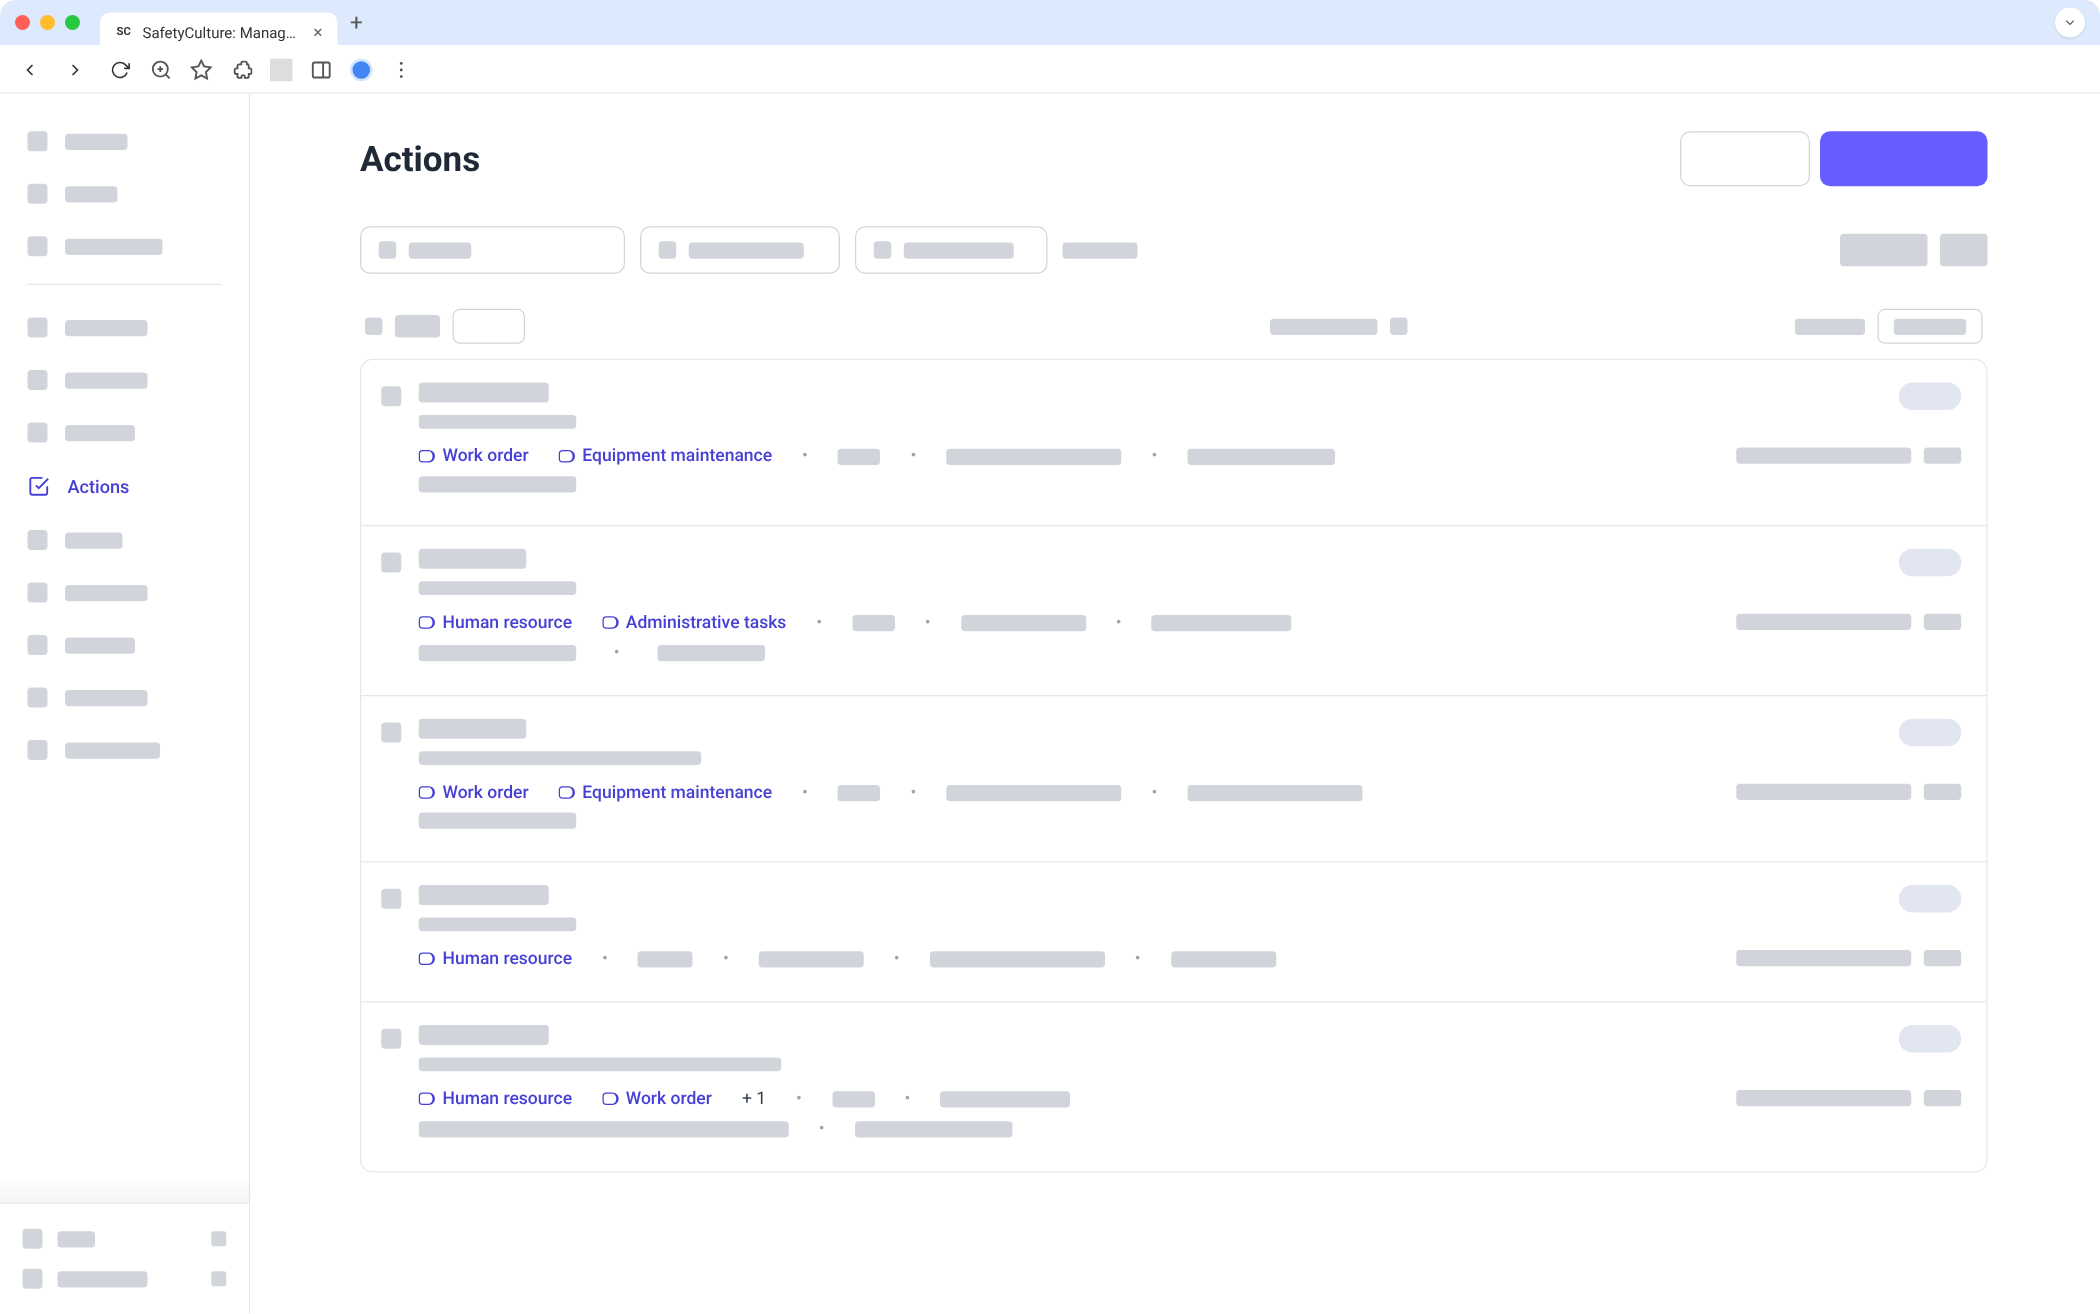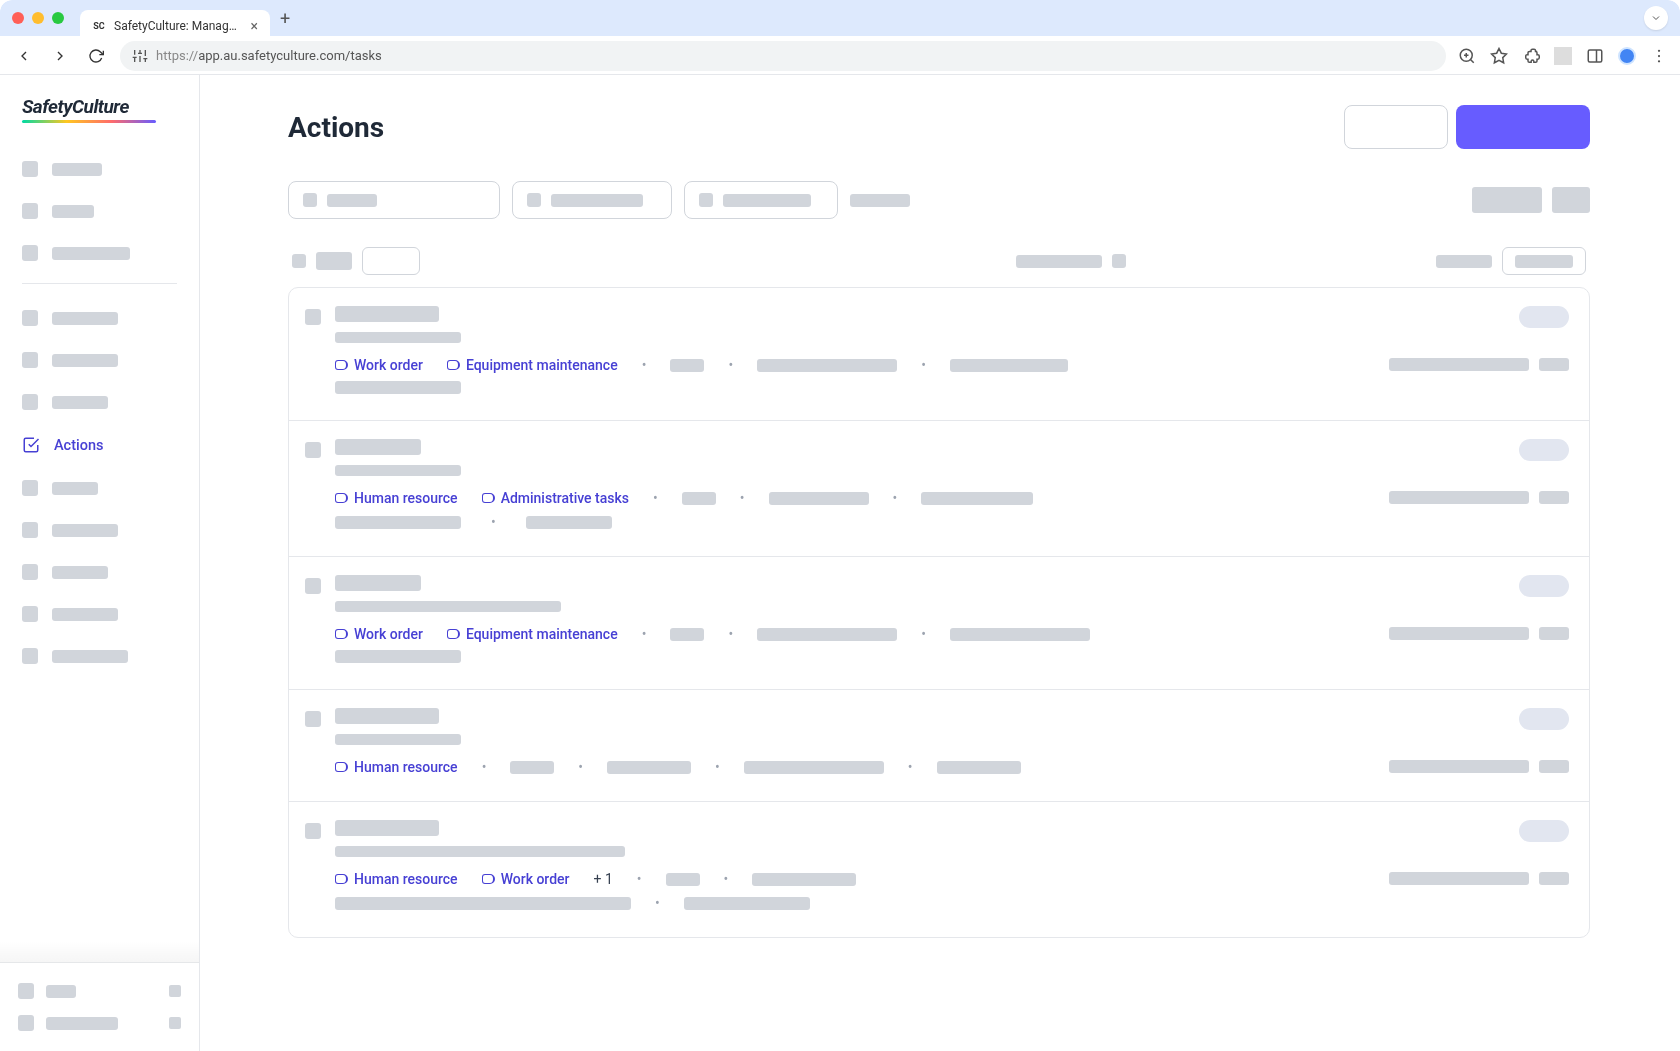--- a/index.html
+++ b/index.html
@@ -127,34 +127,20 @@
       <svg viewBox="0 0 24 24" fill="none" stroke="currentColor" stroke-width="2">
           <polyline points="9 18 15 12 9 6"></polyline>
         </svg>
     </div>
     <div class="nav-btn">
       <svg viewBox="0 0 24 24" fill="none" stroke="currentColor" stroke-width="2">
           <path d="M23 4v6h-6"></path>
           <path d="M20.49 15a9 9 0 1 1-2.12-9.36L23 10"></path>
         </svg>
     </div>
-    <div class="url-bar">
-      <svg class="site-icon" viewBox="0 0 24 24" fill="none" stroke="#555" stroke-width="2">
-          <line x1="4" y1="21" x2="4" y2="14"></line>
-          <line x1="4" y1="10" x2="4" y2="3"></line>
-          <line x1="12" y1="21" x2="12" y2="12"></line>
-          <line x1="12" y1="8" x2="12" y2="3"></line>
-          <line x1="20" y1="21" x2="20" y2="16"></line>
-          <line x1="20" y1="12" x2="20" y2="3"></line>
-          <line x1="1" y1="14" x2="7" y2="14"></line>
-          <line x1="9" y1="8" x2="15" y2="8"></line>
-          <line x1="17" y1="16" x2="23" y2="16"></line>
-        </svg>
-      <span><span class="url-prefix">https://</span><span>app.au.safetyculture.com/tasks</span></span>
-    </div>
     <div class="right-icons">
       <div>
           <svg viewBox="0 0 24 24" fill="none" stroke="currentColor" stroke-width="2">
             <circle cx="11" cy="11" r="8"></circle>
             <line x1="21" y1="21" x2="16.65" y2="16.65"></line>
             <line x1="11" y1="8" x2="11" y2="14"></line>
             <line x1="8" y1="11" x2="14" y2="11"></line>
           </svg>
         </div>
       <div>
@@ -181,24 +167,20 @@
             <circle cx="12" cy="12" r="1.5"></circle>
             <circle cx="12" cy="19" r="1.5"></circle>
           </svg>
         </div>
     </div>
   </div>
 </div>
 
 <div class="app">
   <aside class="sidebar">
-    <div class="logo">
-      <div class="logo-text">SafetyCulture</div>
-      <div class="logo-underline"></div>
-    </div>
     <div class="nav-group">
       <div class="nav-item">
           <div class="nav-icon-skel"></div>
           <div class="nav-label-skel" style="width:50px"></div>
         </div>
       <div class="nav-item">
           <div class="nav-icon-skel"></div>
           <div class="nav-label-skel" style="width:42px"></div>
         </div>
       <div class="nav-item">

